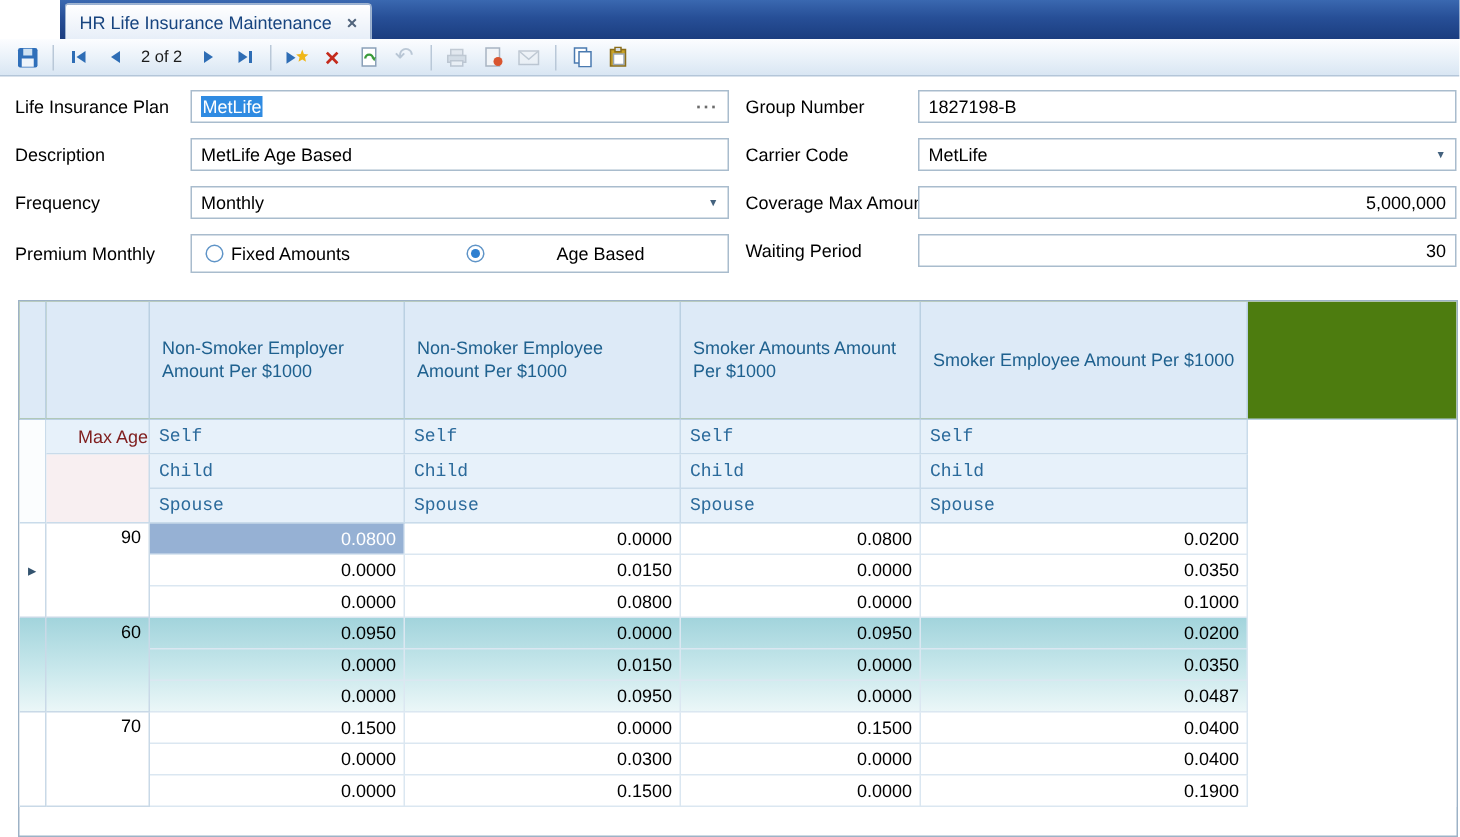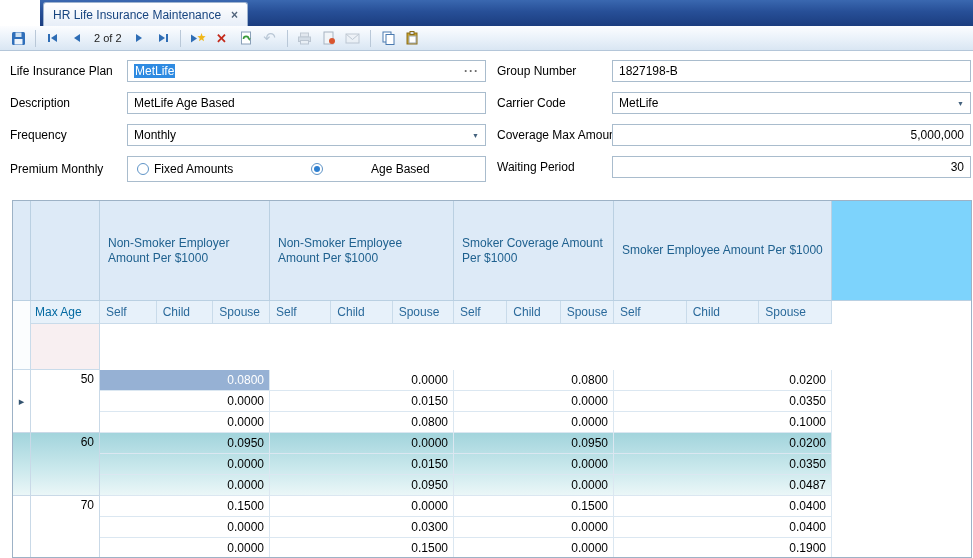--- a/index.html
+++ b/index.html
@@ -41,36 +41,36 @@
   .radio-opt{position:absolute;top:0;height:100%;display:flex;align-items:center;gap:5px;}
   .radio-opt.first{left:9px;}
   .radio-opt.second{left:183px;gap:48px;}
   .radio{width:12px;height:12px;border:1px solid #5f94c7;border-radius:50%;background:#fff;
     display:flex;align-items:center;justify-content:center;box-sizing:border-box;}
   .radio.on::after{content:"";width:6px;height:6px;border-radius:50%;background:#2e7fd0;}
   
   .grid{position:absolute;left:12px;top:200px;width:960px;height:358px;box-sizing:border-box;
     border:1px solid #9db2c6;background:#fff;overflow:hidden;}
   .band{display:flex;}
-  .ghead-band{height:100px;box-sizing:border-box;border-bottom:1px solid #bad0e2;background:#7dd3fc;}
+  .ghead-band{height:79px;box-sizing:border-box;border-bottom:1px solid #bad0e2;background:#4d7c0f;}
   .gind{width:18px;flex:0 0 auto;box-sizing:border-box;}
   .gmax{width:69px;flex:0 0 auto;box-sizing:border-box;}
   .hind{background:#ddeaf7;border-right:1px solid #bad0e2;height:100%;}
   .caps{display:flex;flex:0 0 auto;}
   .ghcell{box-sizing:border-box;display:flex;align-items:center;padding:0 8px;
     background:#ddeaf7;border-right:1px solid #bad0e2;color:#1f618f;line-height:15px;}
   .sub-band{height:69px;background:#fff;}
   .subind{background:#fbfdfe;border-right:1px solid #c9dbea;border-bottom:1px solid #c9dbea;height:69px;}
   .gmax-stack{width:69px;flex:0 0 auto;display:flex;flex-direction:column;}
-  .gmax-label{height:23px;box-sizing:border-box;background:#e7f1fa;color:#0369a1;
-    padding-left:4px;line-height:22px;border-right:1px solid #c9dbea;border-bottom:1px solid #c9dbea;}
+  .gmax-label{height:23px;box-sizing:border-box;background:#e7f1fa;color:#7f1d1d;
+    padding-left:21px;line-height:22px;border-right:1px solid #c9dbea;border-bottom:1px solid #c9dbea;}
   .gmax-pink{height:46px;box-sizing:border-box;background:#f8eff1;
     border-right:1px solid #c9dbea;border-bottom:1px solid #c9dbea;}
   .subcols{display:flex;}
-  .colstack{display:flex;flex-direction:row;flex:0 0 auto;}
+  .colstack{display:flex;flex-direction:column;flex:0 0 auto;font-family:Liberation Mono, monospace;}
   .subcell{height:23px;box-sizing:border-box;background:#e7f1fa;color:#2b6a9b;
     padding-left:6px;line-height:22px;border-right:1px solid #c9dbea;border-bottom:1px solid #c9dbea;}
   .gbody{background:#fff;}
   .ggroup{display:flex;width:819px;background:#fff;}
   .ggroup.hl{background:linear-gradient(180deg,#a2d4dc 0%,#c9e8ec 55%,#ecf7f8 100%);}
   .bodyind{width:18px;height:63px;box-sizing:border-box;border-right:1px solid #c9d9e7;
     border-bottom:1px solid #c9d9e7;display:flex;align-items:center;justify-content:center;
     color:#33536f;font-size:11px;}
   .bodymax{width:69px;height:63px;box-sizing:border-box;border-right:1px solid #c9d9e7;
     border-bottom:1px solid #c9d9e7;text-align:right;padding:2px 5px 0 0;}
@@ -227,21 +227,21 @@
   <span class="val right">30</span>
 </div>
 
 <div class="grid">
   <div class="band ghead-band">
     <div class="gind hind"></div>
     <div class="gmax hind"></div>
     <div class="caps">
         <div class="ghcell" style="width: 170px;">Non-Smoker Employer Amount Per $1000</div>
         <div class="ghcell" style="width: 184px;">Non-Smoker Employee Amount Per $1000</div>
-        <div class="ghcell" style="width: 160px;">Smoker Coverage Amount Per $1000</div>
+        <div class="ghcell" style="width: 160px;">Smoker Amounts Amount Per $1000</div>
         <div class="ghcell" style="width: 218px;">Smoker Employee Amount Per $1000</div>
       </div>
   </div>
   <div class="band sub-band">
     <div class="gind subind"></div>
     <div class="gmax-stack">
       <div class="gmax-label">Max Age</div>
       <div class="gmax-pink"></div>
     </div>
     <div class="subcols">
@@ -265,21 +265,21 @@
           <div class="subcell" style="width: 218px;">Child</div>
           <div class="subcell" style="width: 218px;">Spouse</div>
         </div>
       </div>
   </div>
   <div class="gbody">
       <div class="ggroup">
         <div class="bodyind">
           <span>▸</span>
         </div>
-        <div class="bodymax">50</div>
+        <div class="bodymax">90</div>
         <div class="grows">
           <div class="grow">
             <div class="gcell sel" style="width: 170px;">0.0800</div>
             <div class="gcell" style="width: 184px;">0.0000</div>
             <div class="gcell" style="width: 160px;">0.0800</div>
             <div class="gcell" style="width: 218px;">0.0200</div>
           </div>
           <div class="grow">
             <div class="gcell" style="width: 170px;">0.0000</div>
             <div class="gcell" style="width: 184px;">0.0150</div>

